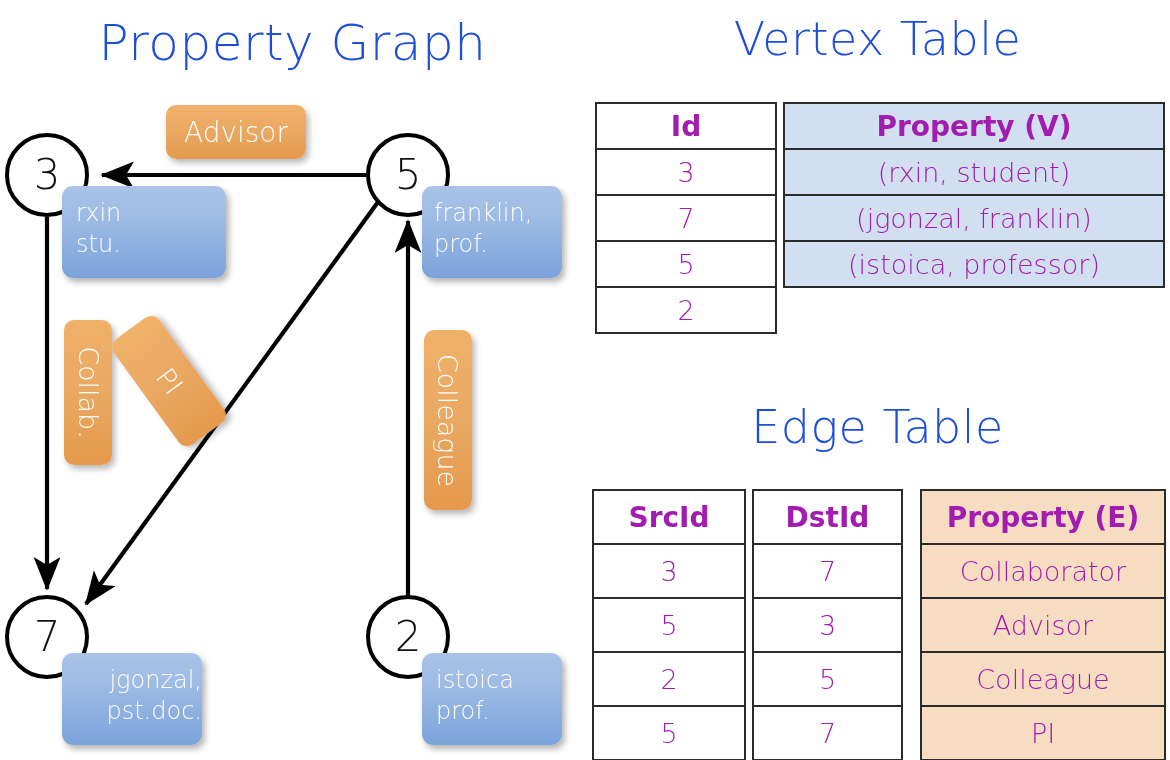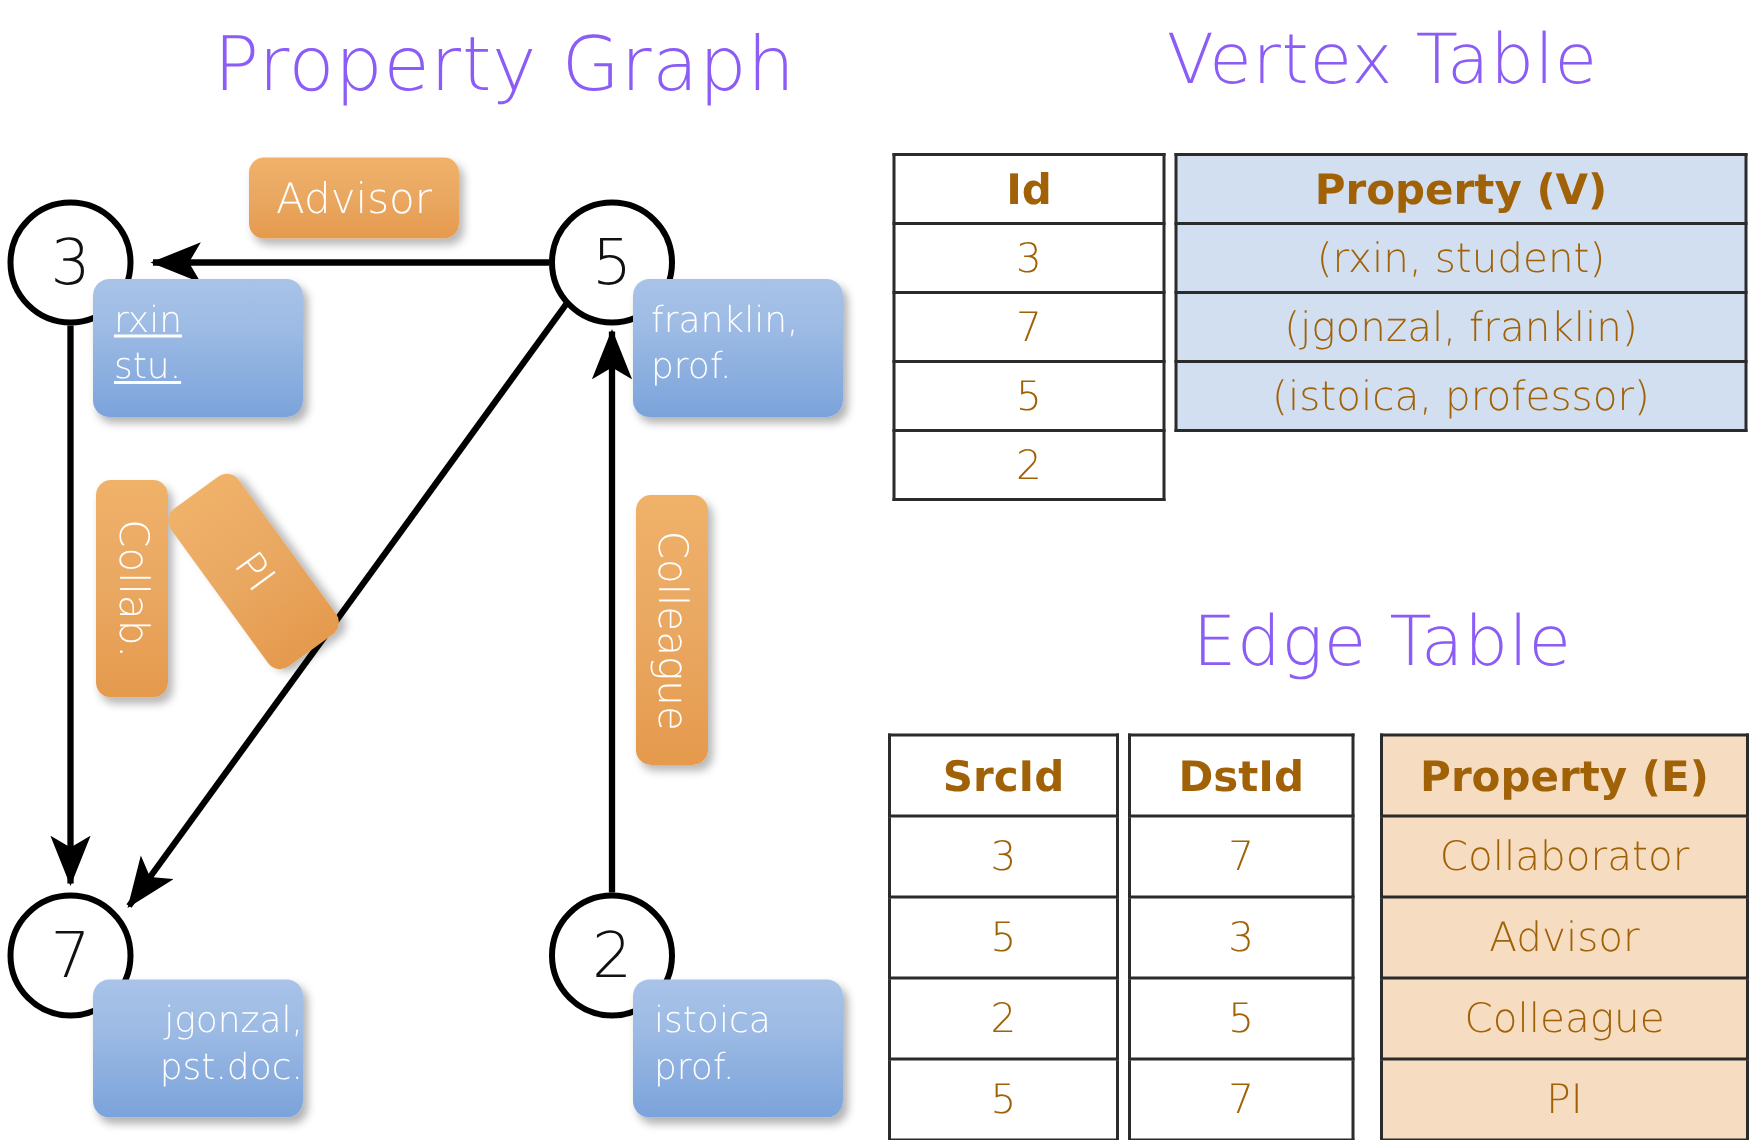--- a/index.html
+++ b/index.html
@@ -14,24 +14,23 @@
     overflow: hidden;
     font-family: "Liberation Sans", sans-serif;
     color: #000;
   }
 
   
   .title {
     position: absolute;
     font-family: "DejaVu Sans", sans-serif;
     font-weight: 300;
-    color: #8b5cf6;
+    color: #1d4ed8;
     white-space: nowrap;
     letter-spacing: 0.5px;
-    padding-left: 44px;
   }
   #title-property-graph {
     left: 0; top: 14px; width: 585px;
     text-align: center;
     font-size: 50px;
   }
   #title-vertex-table {
     left: 585px; top: 12px; width: 585px;
     text-align: center;
     font-size: 46px;
@@ -85,21 +84,21 @@
     color: #ffffff;
     font-family: "DejaVu Sans", sans-serif;
     font-weight: 300;
     font-size: 24px;
     line-height: 1.30;
     padding: 12px 0 0 14px;
     box-sizing: border-box;
     z-index: 4;
     white-space: pre-line;
   }
-  #box-rxin      { left: 62px;  top: 186px; width: 140px; height: 92px; text-decoration: underline; }
+  #box-rxin      { left: 62px;  top: 186px; width: 164px; height: 92px; }
   #box-franklin  { left: 422px; top: 186px; width: 140px; height: 92px; padding-left: 12px; }
   #box-jgonzal   { left: 62px;  top: 653px; width: 140px; height: 92px; text-align: right; }
   #box-istoica   { left: 422px; top: 653px; width: 140px; height: 92px; }
 
   
   .edge-label {
     position: absolute;
     border-radius: 10px;
     background: linear-gradient(to bottom, #f0b169 0%, #eaa963 45%, #e59a4d 100%);
     box-shadow: 3px 4px 6px rgba(0,0,0,0.28);
@@ -143,21 +142,21 @@
     border-collapse: collapse;
     font-family: "DejaVu Sans", sans-serif;
     font-weight: 300;
     table-layout: fixed;
   }
   .tbl td, .tbl th {
     border: 2px solid #2b2b2b;
     text-align: center;
     font-weight: 300;
     font-size: 27px;
-    color: #a16207;
+    color: #a21caf;
     padding: 0;
     height: 46px;
     box-sizing: border-box;
     white-space: nowrap;
   }
   .tbl th {
     font-weight: 700;
     font-size: 28px;
   }
   .blue-cell { background: #d2dff0; }

